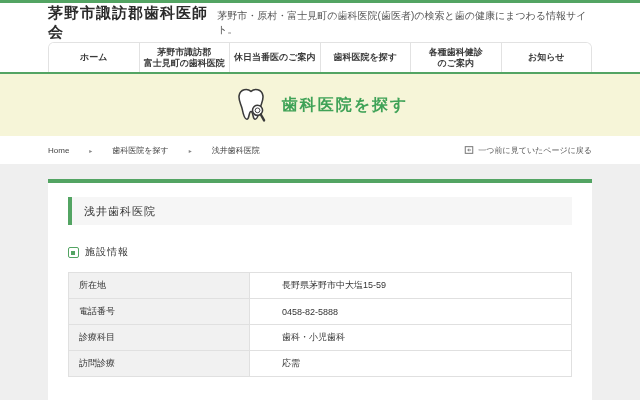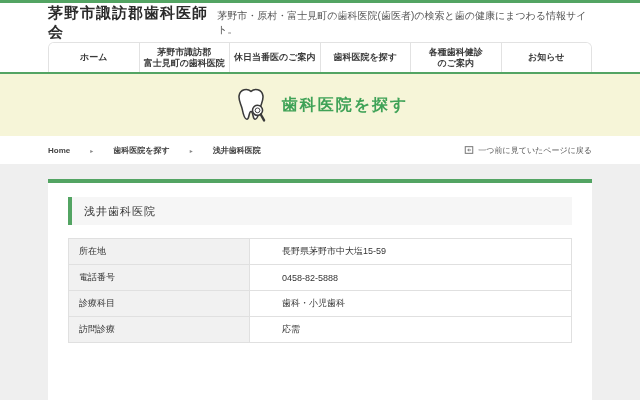--- a/index.html
+++ b/index.html
@@ -49,21 +49,21 @@
   }
   .banner-title{
     font-size:16px;font-weight:bold;color:var(--banner-text);letter-spacing:2px;
   }
   
   .crumb-bar{
     height:28px;background:#fff;
     display:flex;align-items:center;justify-content:space-between;
     padding:0 48px;
   }
-  .crumbs{display:flex;align-items:center;gap:20px;font-size:8px;color:#444;font-weight:bold;}
+  .crumbs{display:flex;align-items:center;gap:20px;font-size:8px;color:#444;}
   .crumb-link{cursor:pointer;color:#444;}
   .crumb-sep{font-size:6px;color:#888;}
   .back-link{display:flex;align-items:flex-start;gap:4px;font-size:8px;color:#555;cursor:pointer;}
   
   .main{
     background:var(--page-bg);
     height:237px;padding:15px 48px 0 48px;
   }
   .card{
     background:#fff;border-top:4px solid var(--accent-green);
@@ -167,20 +167,24 @@
     <span>一つ前に見ていたページに戻る</span>
   </div>
 </div>
 
 <main class="main">
   <div class="card">
     <div class="clinic-title-box">
       <h1 class="clinic-title">浅井歯科医院</h1>
     </div>
 
+    <div class="section-head">
+      <span class="facility-icon"></span>
+      <h2 class="section-title">施設情報</h2>
+    </div>
 
     <table class="info-table">
       <tbody>
         <tr>
           <td class="cell-label">所在地</td>
           <td class="cell-value">長野県茅野市中大塩15-59</td>
         </tr>
         <tr>
           <td class="cell-label">電話番号</td>
           <td class="cell-value">0458-82-5888</td>

